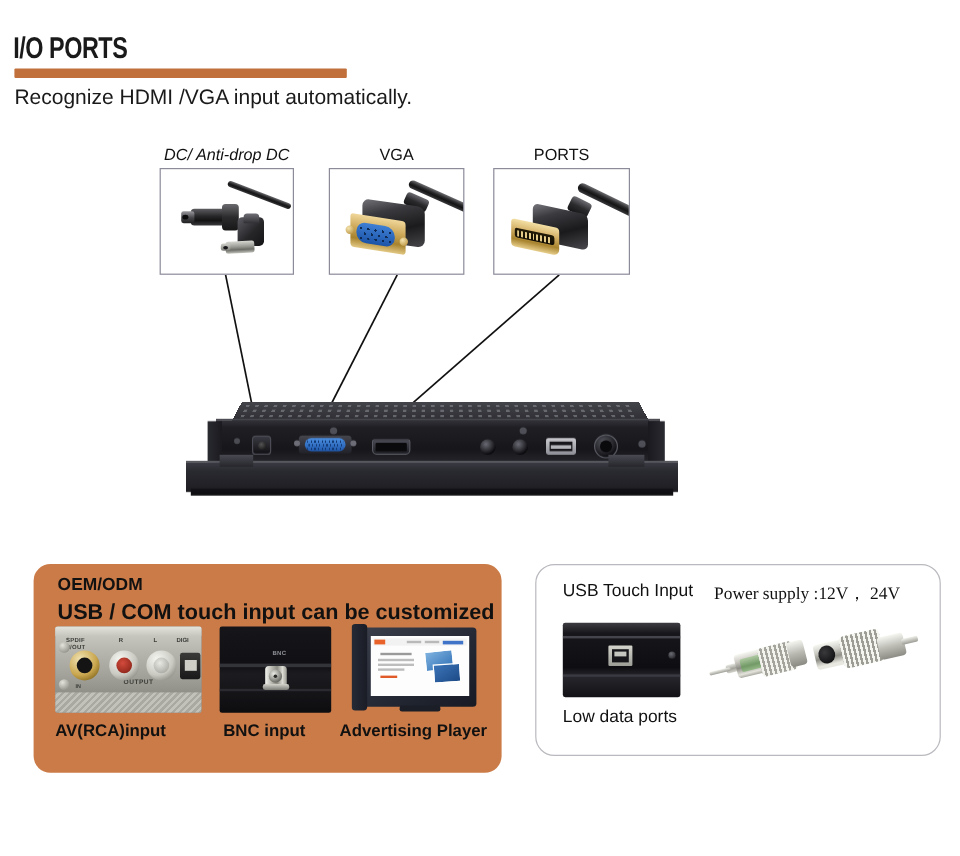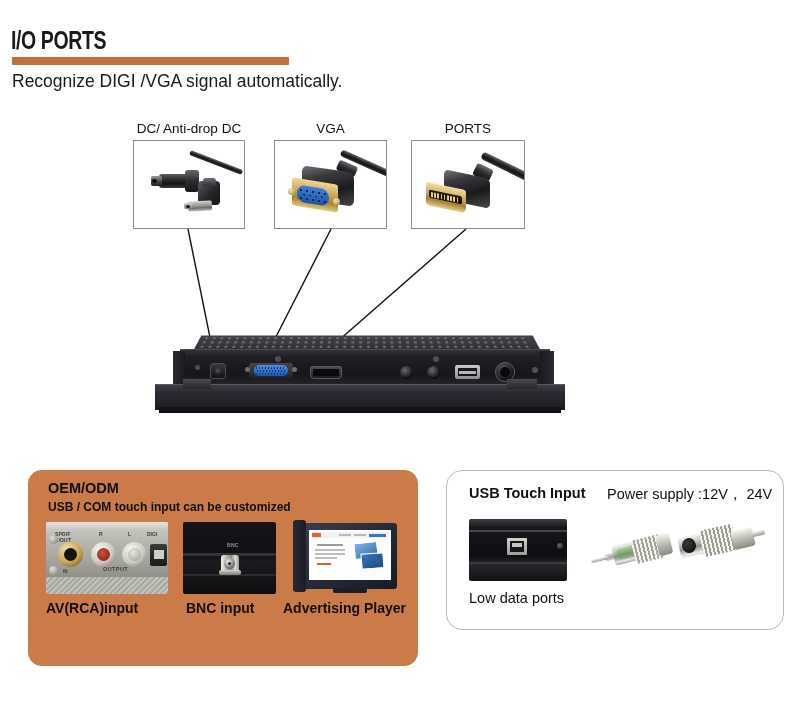--- a/index.html
+++ b/index.html
@@ -63,32 +63,32 @@
     background: linear-gradient(to bottom, #6e6e72 0%, #2a2a2c 38%, #141415 62%, #3a3a3d 100%);
     border-radius: 4px;
   }
 
   
   #leaders { position: absolute; left: 0; top: 0; width: 800px; height: 713px; pointer-events: none; }
 
   
   #oem-panel {
     position: absolute;
-    left: 28px; top: 470px; width: 390px; height: 196px;
+    left: 28px; top: 470px; width: 390px; height: 174px;
     background: #cb7b47;
     border-radius: 14px;
   }
   #oem-title {
     position: absolute; left: 20px; top: 10px;
     font-size: 14.5px; font-weight: bold; color: #111;
     white-space: nowrap;
   }
   #oem-sub {
     position: absolute; left: 20px; top: 30px;
-    font-size: 12px; font-weight: bold; color: #111;
+    font-size: 18px; font-weight: bold; color: #111;
     white-space: nowrap;
   }
   .oem-caption {
     position: absolute;
     font-size: 14px; font-weight: bold; color: #111;
     white-space: nowrap;
   }
 
   #spec-panel {
     position: absolute;
@@ -102,30 +102,30 @@
     font-size: 14.5px; color: #111;
     white-space: nowrap;
   }
 </style>
 </head>
 <body>
 
 <div id="header">
   <div id="page-title">I/O PORTS</div>
   <div id="title-rule" style="background: rgb(193, 112, 60);"></div>
-  <div id="subtitle">Recognize DIGI /VGA signal automatically.</div>
+  <div id="subtitle">Recognize HDMI /VGA input automatically.</div>
 </div>
 
 <svg id="leaders" viewBox="0 0 800 713">
   <line x1="188" y1="229" x2="217" y2="372" stroke="#111" stroke-width="1.4"></line>
   <line x1="331" y1="229" x2="259" y2="370" stroke="#111" stroke-width="1.4"></line>
   <line x1="466" y1="229" x2="306" y2="369" stroke="#111" stroke-width="1.4"></line>
 </svg>
 
-<div class="callout-label" style="left:133px; top:121px; width:112px;">DC/ Anti-drop DC</div>
+<div class="callout-label" style="left:133px; top:121px; width:112px;font-style:italic;">DC/ Anti-drop DC</div>
 <div class="callout-box" style="left:133px; top:140px; width:112px; height:89px;">
   <div class="photo" style="left:0;top:0;width:112px;height:89px;">
 
     <div class="cable" style="left:56px; top:9px; width:56px; height:5px; transform:rotate(21deg); transform-origin:left center;"></div>
     <div style="position:absolute;left:25px;top:33px;width:34px;height:14px;border-radius:3px;
          background:linear-gradient(to bottom,#5d5d61,#262628 45%,#131314 70%,#3b3b3e);"></div>
     <div style="position:absolute;left:51px;top:29px;width:14px;height:22px;border-radius:3px;
          background:linear-gradient(to bottom,#6a6a6e,#2b2b2d 50%,#171718);"></div>
     <div style="position:absolute;left:17px;top:35px;width:11px;height:10px;border-radius:2px;
          background:linear-gradient(to bottom,#9a9a9e,#46464a 55%,#202022);"></div>
@@ -363,22 +363,22 @@
          background:linear-gradient(150deg,#7fb3e0,#2f6fb5);border:1.5px solid #fff;transform:rotate(-6deg);"></div>
     <div style="position:absolute;left:68px;top:33px;width:23px;height:16px;
          background:linear-gradient(150deg,#3b74b8,#1d4a86);border:1.5px solid #fff;transform:rotate(-4deg);"></div>
 
     <div style="position:absolute;left:40px;top:68px;width:34px;height:5px;border-radius:2px;background:#1b1e27;"></div>
   </div>
   <div class="oem-caption" style="left:255px; top:130px;">Advertising Player</div>
 </div>
 
 <div id="spec-panel" style="border-color: rgb(185, 185, 191);">
-  <div class="spec-text" style="left:22px; top:14px;font-weight:bold;">USB Touch Input</div>
-  <div class="spec-text" style="left:160px; top:14px;">Power supply :12V， 24V</div>
+  <div class="spec-text" style="left:22px; top:14px;">USB Touch Input</div>
+  <div class="spec-text" style="left:148px; top:14px;font-family:Liberation Serif, serif;">Power supply :12V， 24V</div>
 
   <div class="photo" style="left:22px; top:48px; width:98px; height:62px;
               background:linear-gradient(to bottom,#3c3c42 0%,#17171b 14%,#0e0e12 60%,#26262c 72%,#121216 100%);
               border-radius:2px;">
     <div style="position:absolute;left:0;top:11px;width:98px;height:1.5px;background:#44444c;"></div>
     <div style="position:absolute;left:0;top:43px;width:98px;height:1.5px;background:#3a3a42;"></div>
     <div style="position:absolute;left:38px;top:19px;width:20px;height:17px;
          background:linear-gradient(to bottom,#d4d4cd,#9d9d97);border-radius:1px;"></div>
     <div style="position:absolute;left:41px;top:22px;width:14px;height:11px;background:#17171b;"></div>
     <div style="position:absolute;left:43px;top:24px;width:10px;height:4px;background:#c6c6c0;"></div>

